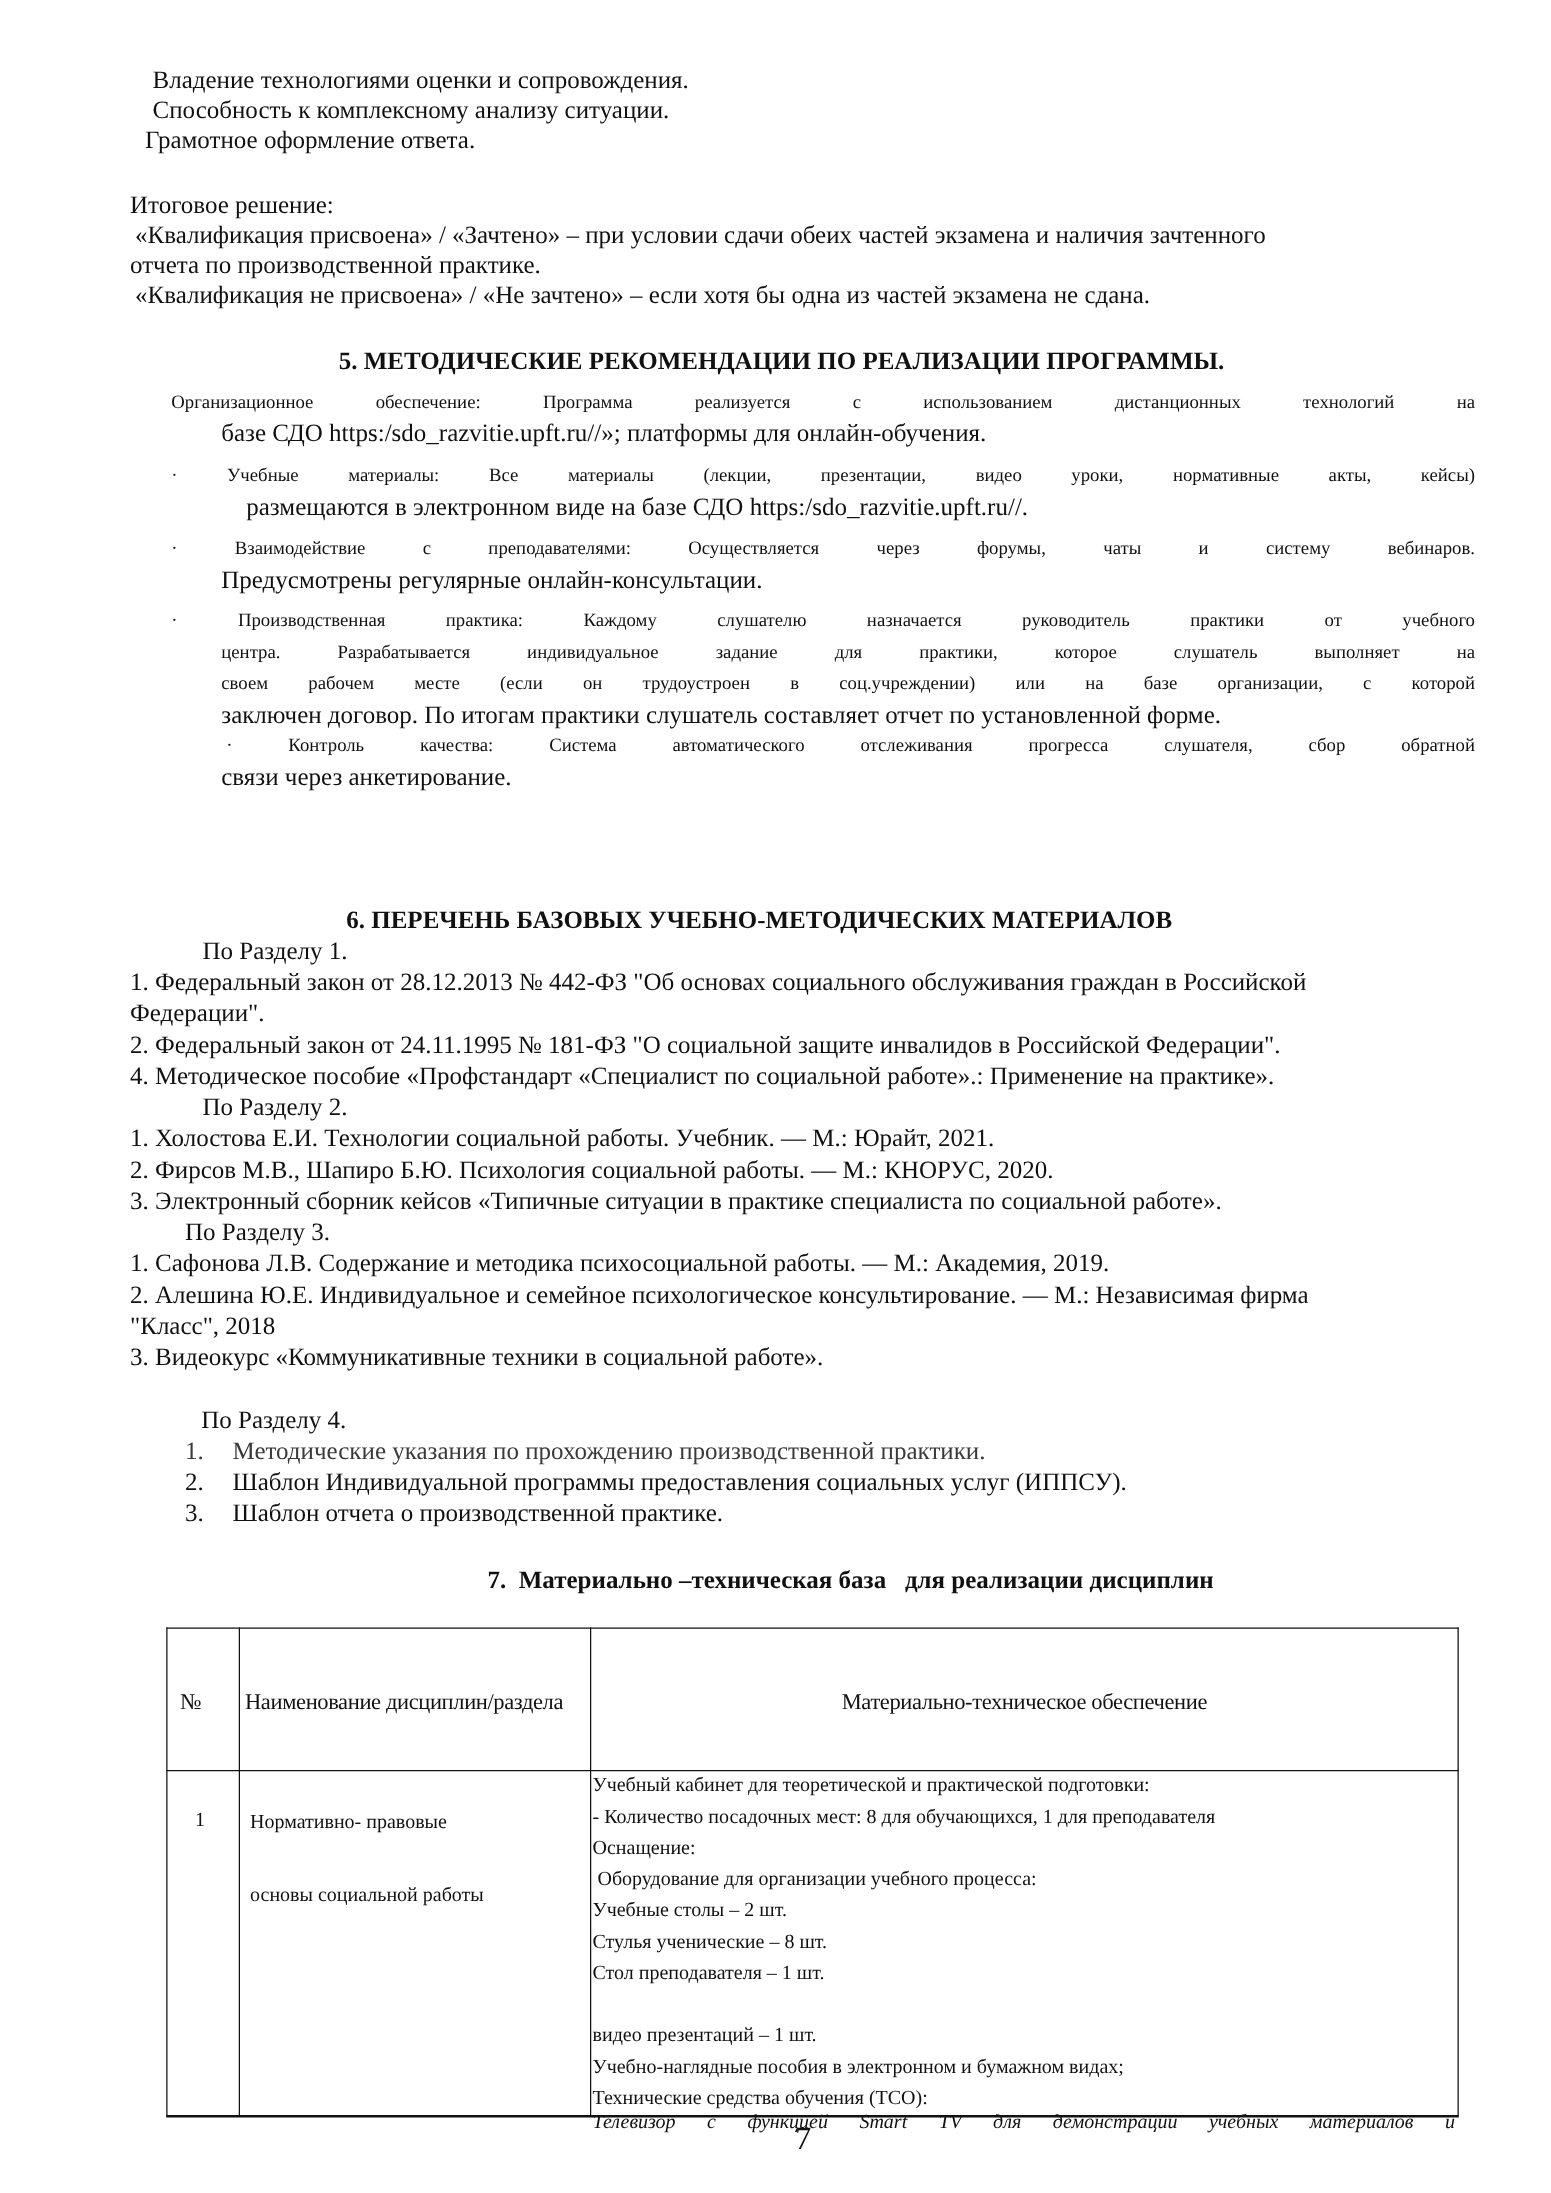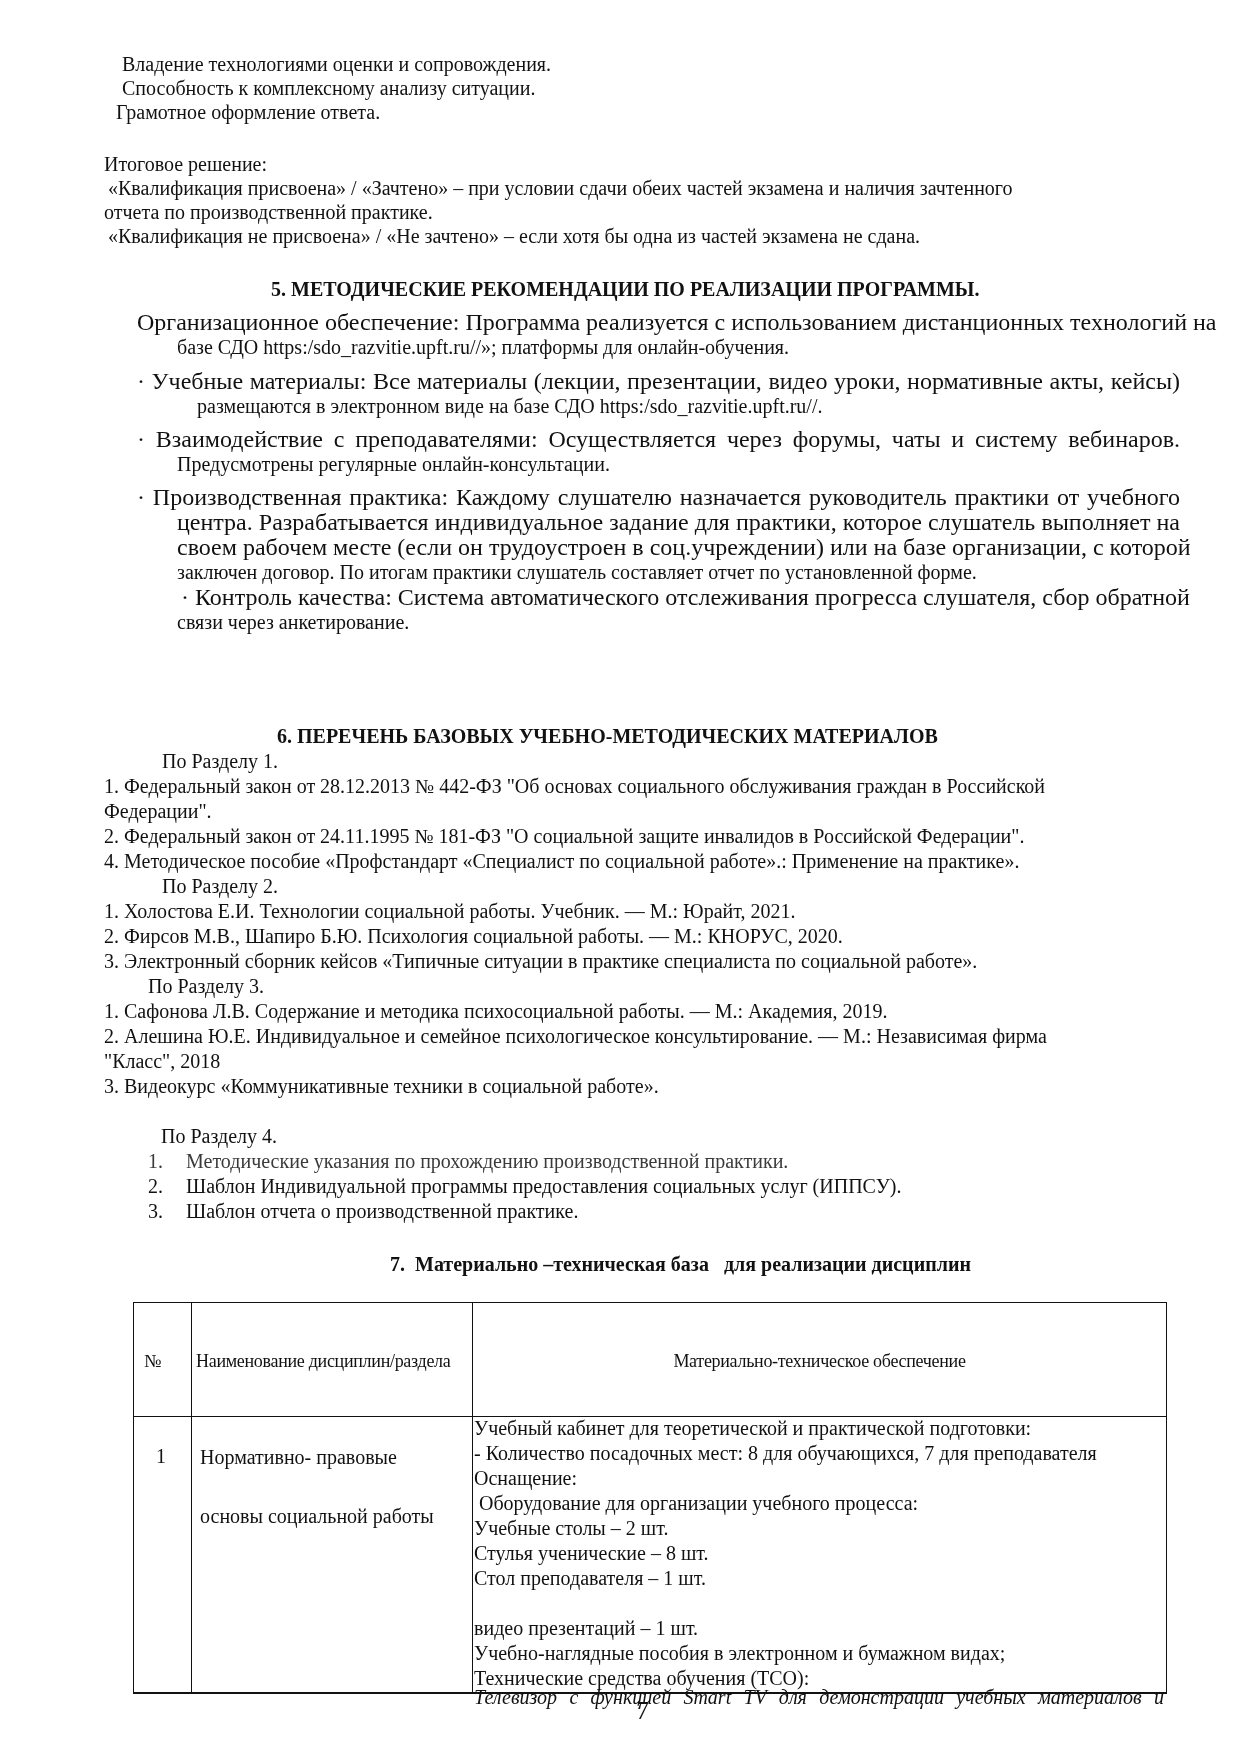--- a/index.html
+++ b/index.html
@@ -1,23 +1,23 @@
 <!DOCTYPE html>
 <html><head>
 <meta charset="utf-8">
 <style>
   html, body { margin: 0; padding: 0; background: #ffffff; }
   body { width: 1241px; height: 1754px; position: relative; overflow: hidden;
          font-family: "Liberation Serif", "DejaVu Serif", serif; color: #111; }
   .ln { position: absolute; white-space: nowrap; font-size: 20px; line-height: 24px; }
-  .jl { position: absolute; font-size: 24px; line-height: 24px; text-align: justify; text-align-last: justify; white-space: nowrap; }
+  .jl { position: absolute; font-size: 15px; line-height: 24px; text-align: justify; text-align-last: justify; white-space: nowrap; }
   .h { position: absolute; white-space: nowrap; font-weight: bold; font-size: 20px; line-height: 24px; }
   .gray { color: #3a3a3a; }
   .tbl-line { position: absolute; background: #111; }
-  .cell { position: absolute; font-size: 20px; line-height: 25px; white-space: nowrap; }
+  .cell { position: absolute; font-size: 16px; line-height: 25px; white-space: nowrap; }
   .hdr { font-size: 18px; letter-spacing: -0.3px; }
   .pnum { position: absolute; font-size: 26px; line-height: 30px; }
 </style>
 </head>
 <body>
 
 <div class="ln" style="left:122px; top:52px;">Владение технологиями оценки и сопровождения.</div>
 <div class="ln" style="left:122px; top:76px;">Способность к комплексному анализу ситуации.</div>
 <div class="ln" style="left:116px; top:100px;">Грамотное оформление ответа.</div>
 
@@ -85,21 +85,21 @@
 
   <div class="cell hdr" style="left:144px; top:1349px;">№</div>
   <div class="cell hdr" style="left:196px; top:1349px;">Наименование дисциплин/раздела</div>
   <div class="cell hdr" style="left:473px; top:1349px; width:693px; text-align:center;">Материально-техническое обеспечение</div>
 
   <div class="cell" style="left:156px; top:1444px;">1</div>
   <div class="cell" style="left:200px; top:1445px;">Нормативно- правовые</div>
   <div class="cell" style="left:200px; top:1470px;margin-top:34px;">основы социальной работы</div>
 
   <div class="cell" style="left:474px; top:1416px;">Учебный кабинет для теоретической и практической подготовки:</div>
-  <div class="cell" style="left:474px; top:1441px;">- Количество посадочных мест: 8 для обучающихся, 7 для преподавателя</div>
+  <div class="cell" style="left:474px; top:1441px;">- Количество посадочных мест: 8 для обучающихся, 1 для преподавателя</div>
   <div class="cell" style="left:474px; top:1466px;">Оснащение:</div>
   <div class="cell" style="left:474px; top:1491px; white-space:pre;"> Оборудование для организации учебного процесса:</div>
   <div class="cell" style="left:474px; top:1516px;">Учебные столы – 2 шт.</div>
   <div class="cell" style="left:474px; top:1541px;">Стулья ученические – 8 шт.</div>
   <div class="cell" style="left:474px; top:1566px;">Стол преподавателя – 1 шт.</div>
   <div class="cell" style="left:474px; top:1685px; width:690px; text-align:justify; text-align-last:justify;font-style:italic;">Телевизор с функцией Smart TV для демонстрации учебных материалов и</div>
   <div class="cell" style="left:474px; top:1616px;">видео презентаций – 1 шт.</div>
   <div class="cell" style="left:474px; top:1641px;">Учебно-наглядные пособия в электронном и бумажном видах;</div>
   <div class="cell" style="left:474px; top:1666px;">Технические средства обучения (ТСО):</div>
 </div>

